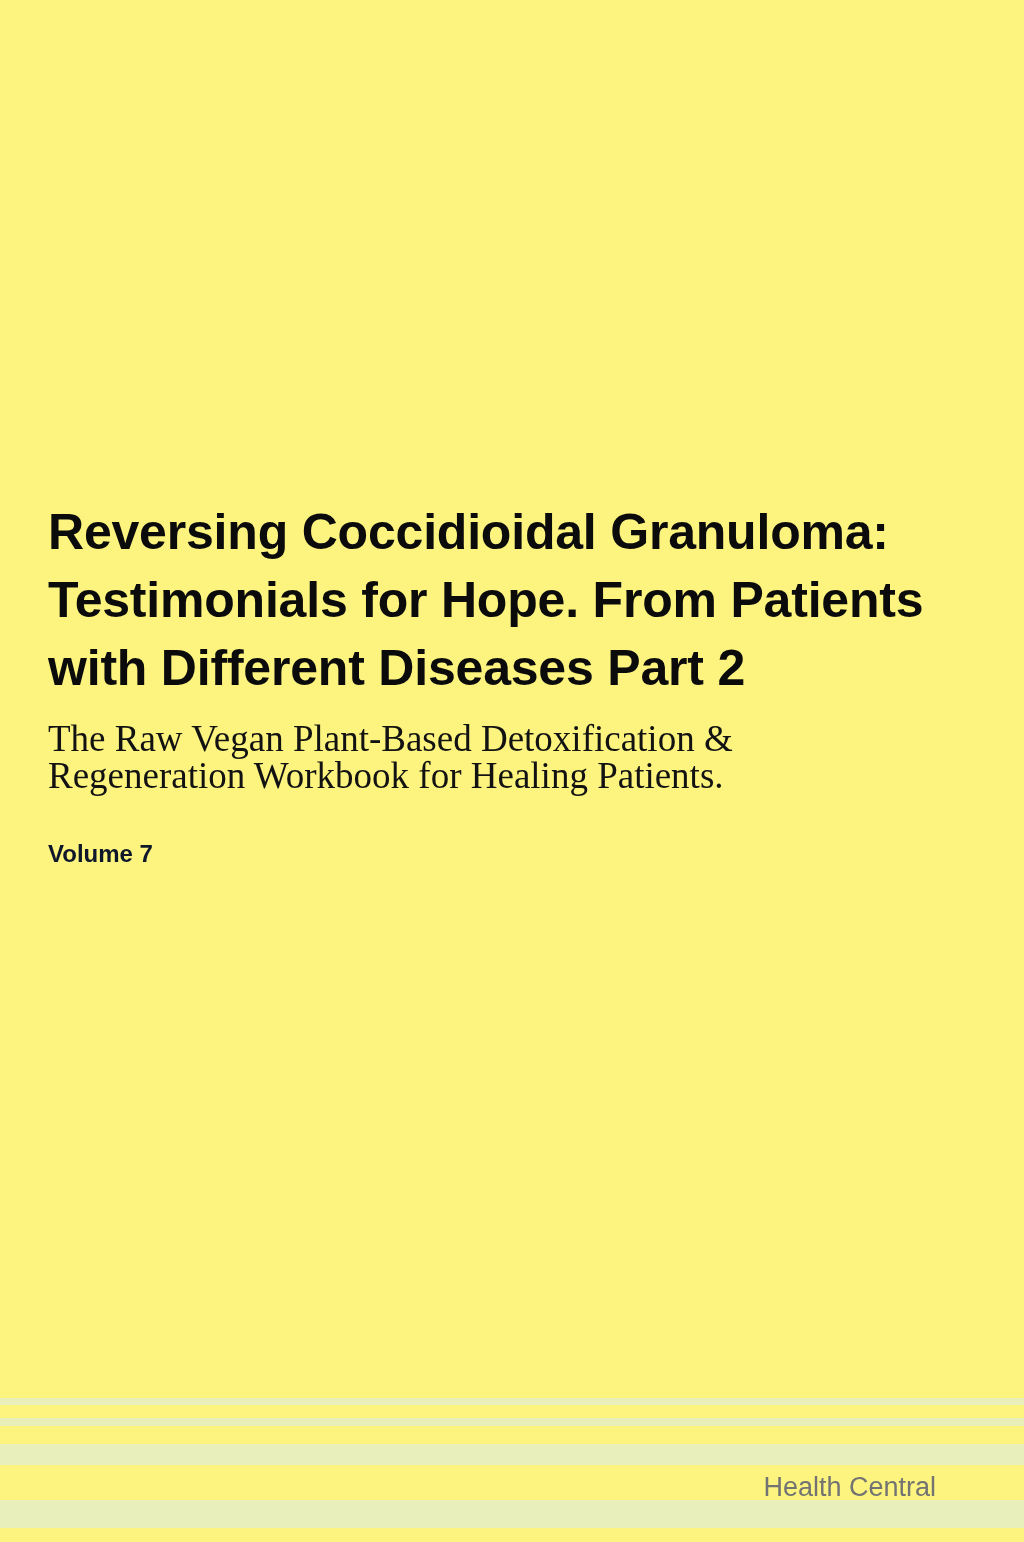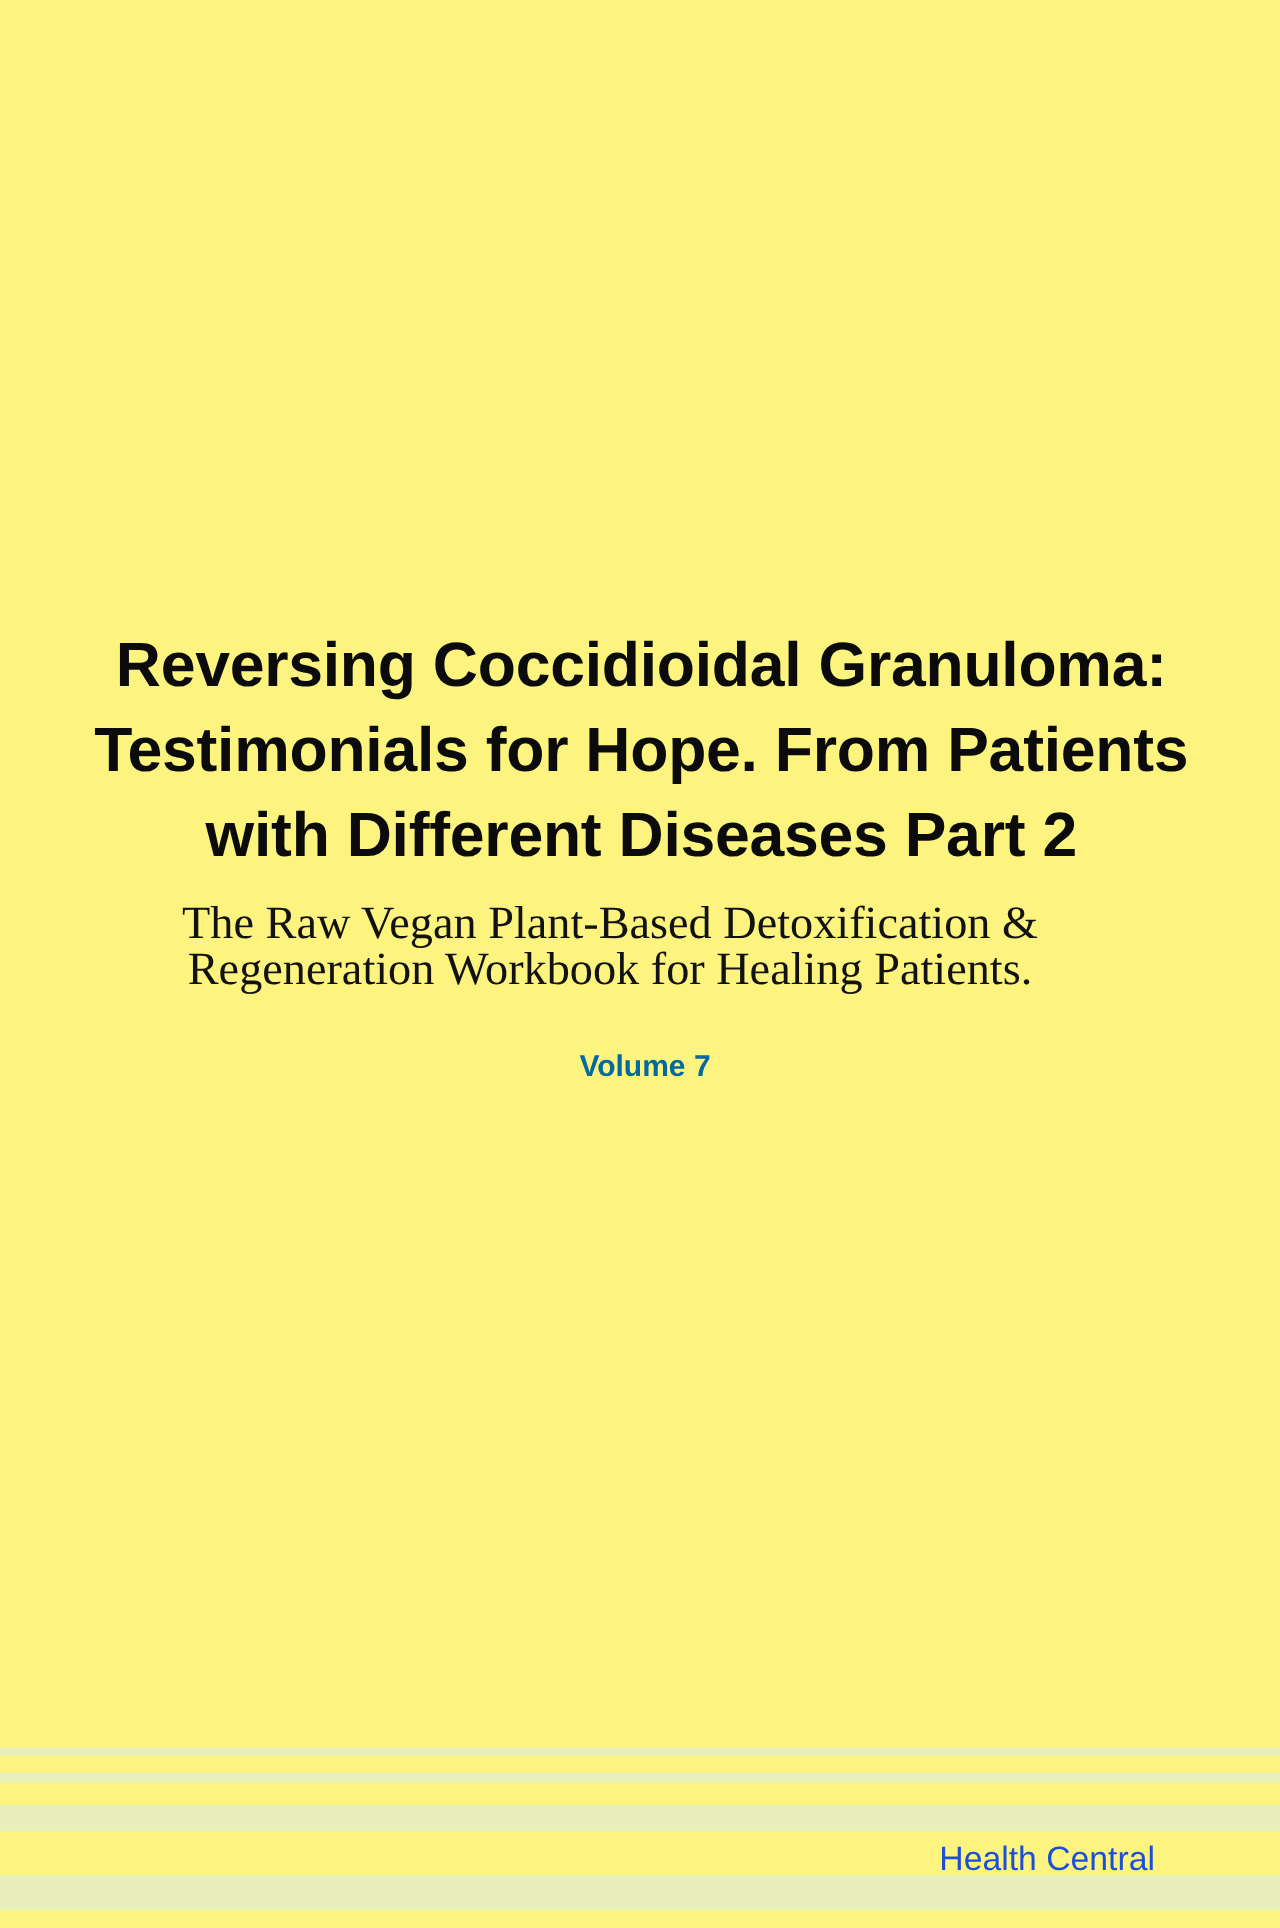--- a/index.html
+++ b/index.html
@@ -21,21 +21,20 @@
     background: #FCF47F;
     box-sizing: border-box;
   }
 
   
   .text-block {
     position: absolute;
     left: 48px;
     top: 498px;
     width: 936px;
-    text-align: center;
   }
 
   .book-title {
     margin: 0;
     font-family: "Liberation Sans", sans-serif;
     font-weight: bold;
     font-size: 50px;
     line-height: 68px;
     letter-spacing: -0.2px;
     color: #0b0b0b;
@@ -53,48 +52,48 @@
     width: 880px;
   }
 
   .volume {
     margin: 0;
     padding-top: 46px;
     font-family: "Liberation Sans", sans-serif;
     font-weight: bold;
     font-size: 24px;
     line-height: 28px;
-    color: #0369a1;
+    color: #0f172a;
   }
 
   
   .stripe-band {
     position: absolute;
     left: 0;
     right: 0;
     top: 1390px;
     height: 152px;
     overflow: hidden;
   }
   .stripe {
     position: absolute;
     left: 0;
     width: 100%;
   }
 
   
   .publisher {
     position: absolute;
-    right: 100px;
+    right: 88px;
     top: 1471px;
     font-family: "Liberation Sans", sans-serif;
     font-weight: normal;
     font-size: 27px;
     line-height: 32px;
-    color: #1d4ed8;
+    color: #737373;
     white-space: nowrap;
   }
 </style>
 </head>
 <body>
 
 <div class="cover">
 
   <div class="text-block">
     <h1 class="book-title">Reversing Coccidioidal Granuloma: Testimonials for Hope. From Patients with Different Diseases Part 2</h1>

